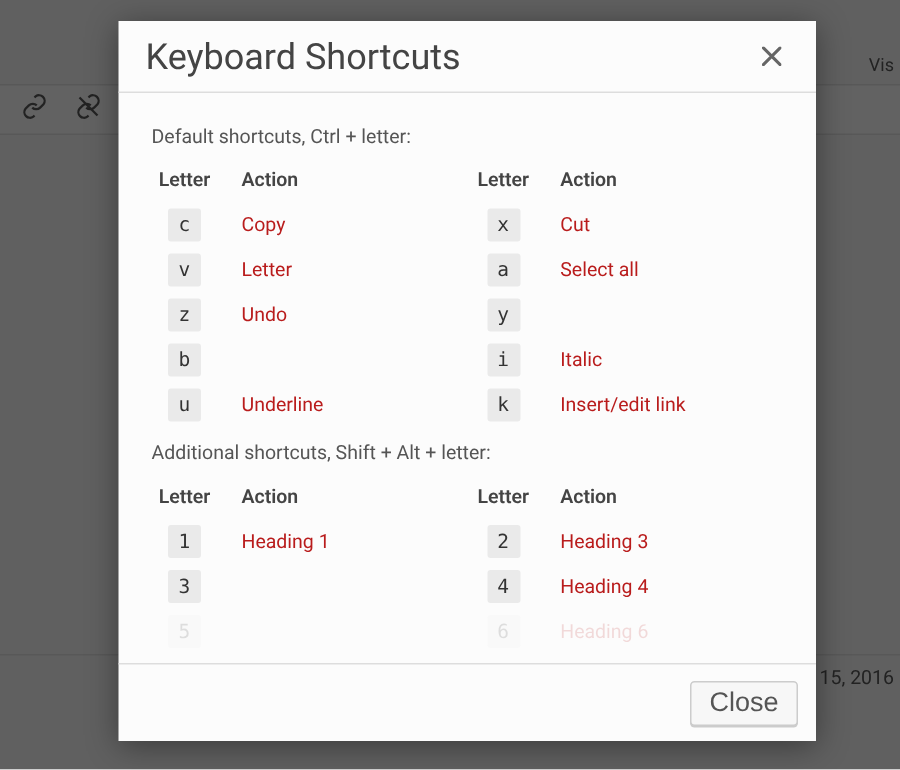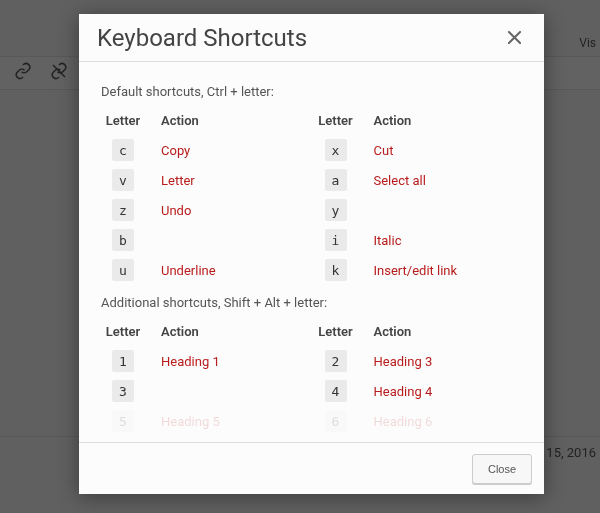--- a/index.html
+++ b/index.html
@@ -142,21 +142,21 @@
     justify-content: flex-end;
     padding: 0 12px;
   }
   .btn-close {
     min-width: 60px;
     height: 30px;
     padding: 0 12px;
     background: #f7f7f7;
     border: 1px solid #ccc;
     border-radius: 3px;
-    font-size: 11px;
+    font-size: 18px;
     color: #555;
     cursor: pointer;
     box-shadow: 0 1px 0 #ccc;
   }
 </style>
 </head>
 <body>
 
 <div class="backdrop">
   <div class="bg-visual">Vis</div>
@@ -281,21 +281,20 @@
             </div>
           <div class="kv-row">
               <div class="keycell">
                 <div class="key">3</div>
               </div>
             </div>
           <div class="kv-row faded">
               <div class="keycell">
                 <div class="key">5</div>
               </div>
-              <div class="action">Heading 5</div>
             </div>
         </div>
         <div class="col2">
           <div class="hdr-row">
             <div class="hdr-letter">Letter</div>
             <div class="hdr-action">Action</div>
           </div>
           <div class="kv-row">
               <div class="keycell">
                 <div class="key">2</div>

